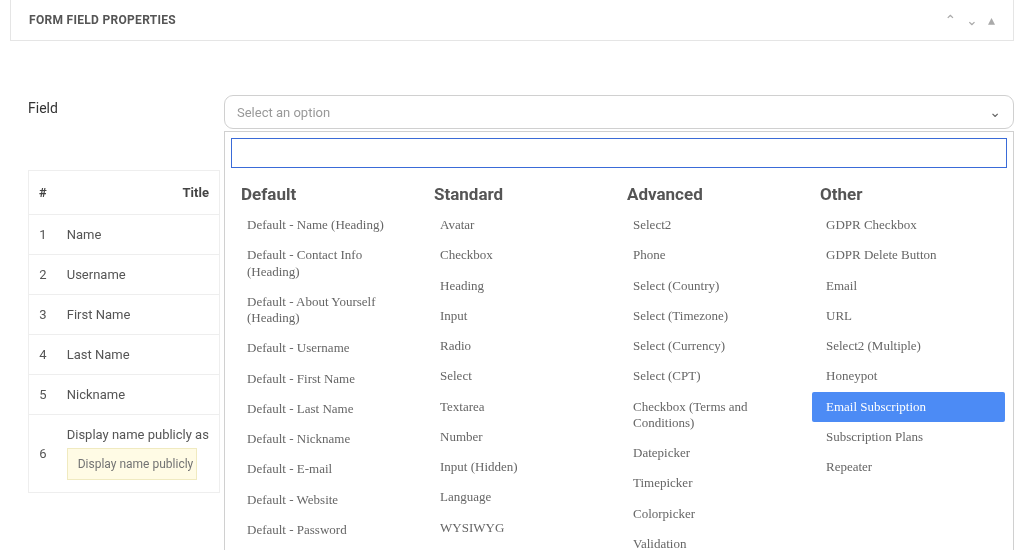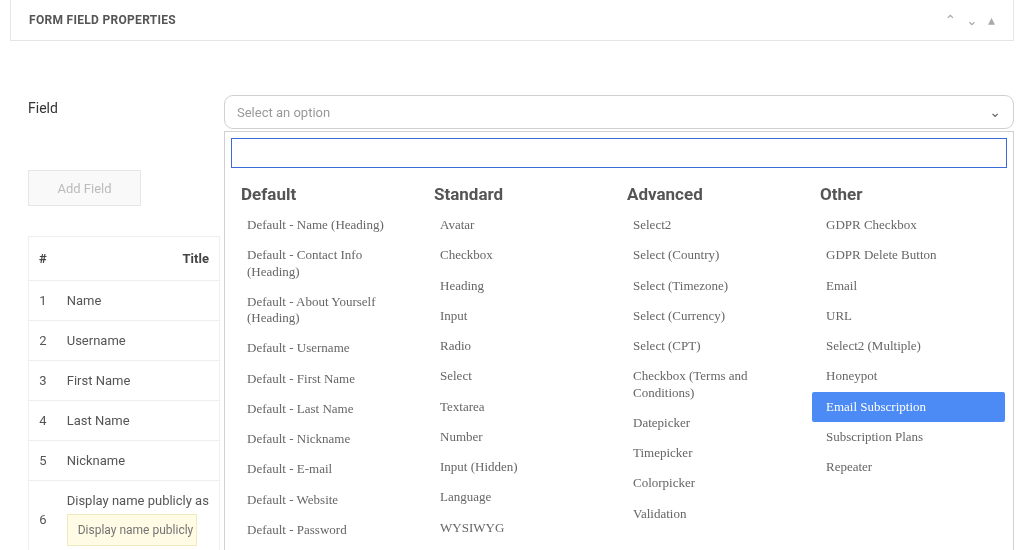--- a/index.html
+++ b/index.html
@@ -207,20 +207,21 @@
             <div class="opt">Number</div>
             <div class="opt">Input (Hidden)</div>
             <div class="opt">Language</div>
             <div class="opt">WYSIWYG</div>
             <div class="opt">Select (Multiple)</div>
           </div>
 
           <div class="col">
             <div class="col-header">Advanced</div>
             <div class="opt">Select2</div>
+            <div class="opt">Phone</div>
             <div class="opt">Select (Country)</div>
             <div class="opt">Select (Timezone)</div>
             <div class="opt">Select (Currency)</div>
             <div class="opt">Select (CPT)</div>
             <div class="opt">Checkbox (Terms and Conditions)</div>
             <div class="opt">Datepicker</div>
             <div class="opt">Timepicker</div>
             <div class="opt">Colorpicker</div>
             <div class="opt">Validation</div>
 
@@ -238,23 +239,20 @@
             <div class="opt">Subscription Plans</div>
             <div class="opt">Repeater</div>
           </div>
 
         </div>
       </div>
     </div>
   </div>
 
   <div class="lower">
-    <div class="add-btn">
-      <span>Add Field</span>
-    </div>
     <table class="table">
       <tbody>
       <tr>
         <th class="num-col">#</th>
         <th>Title</th>
       </tr>
       <tr>
         <td class="num-col">1</td>
         <td>Name</td>
       </tr>

